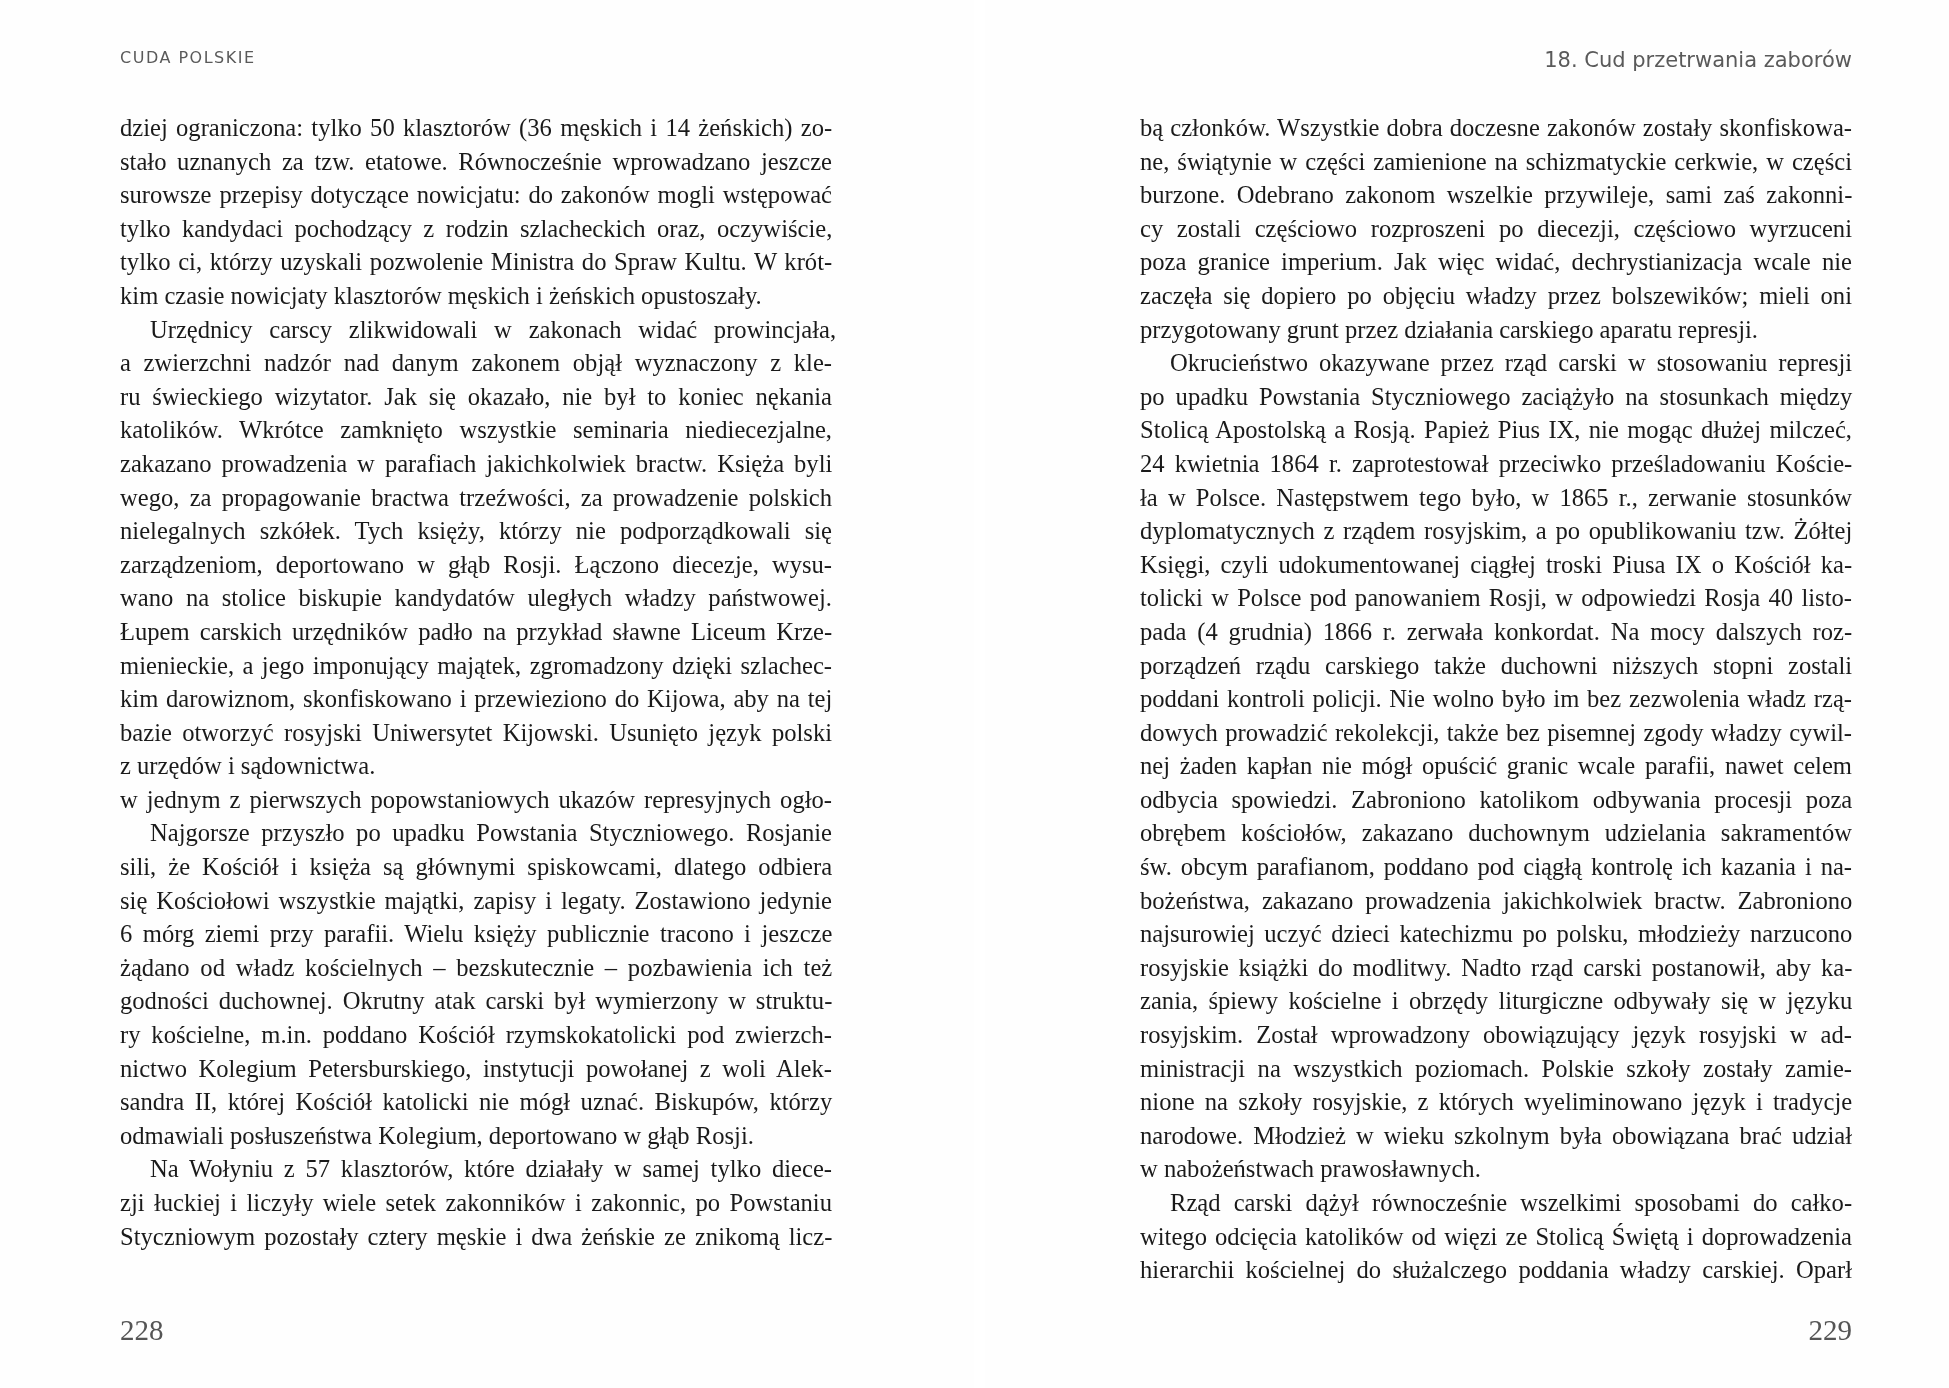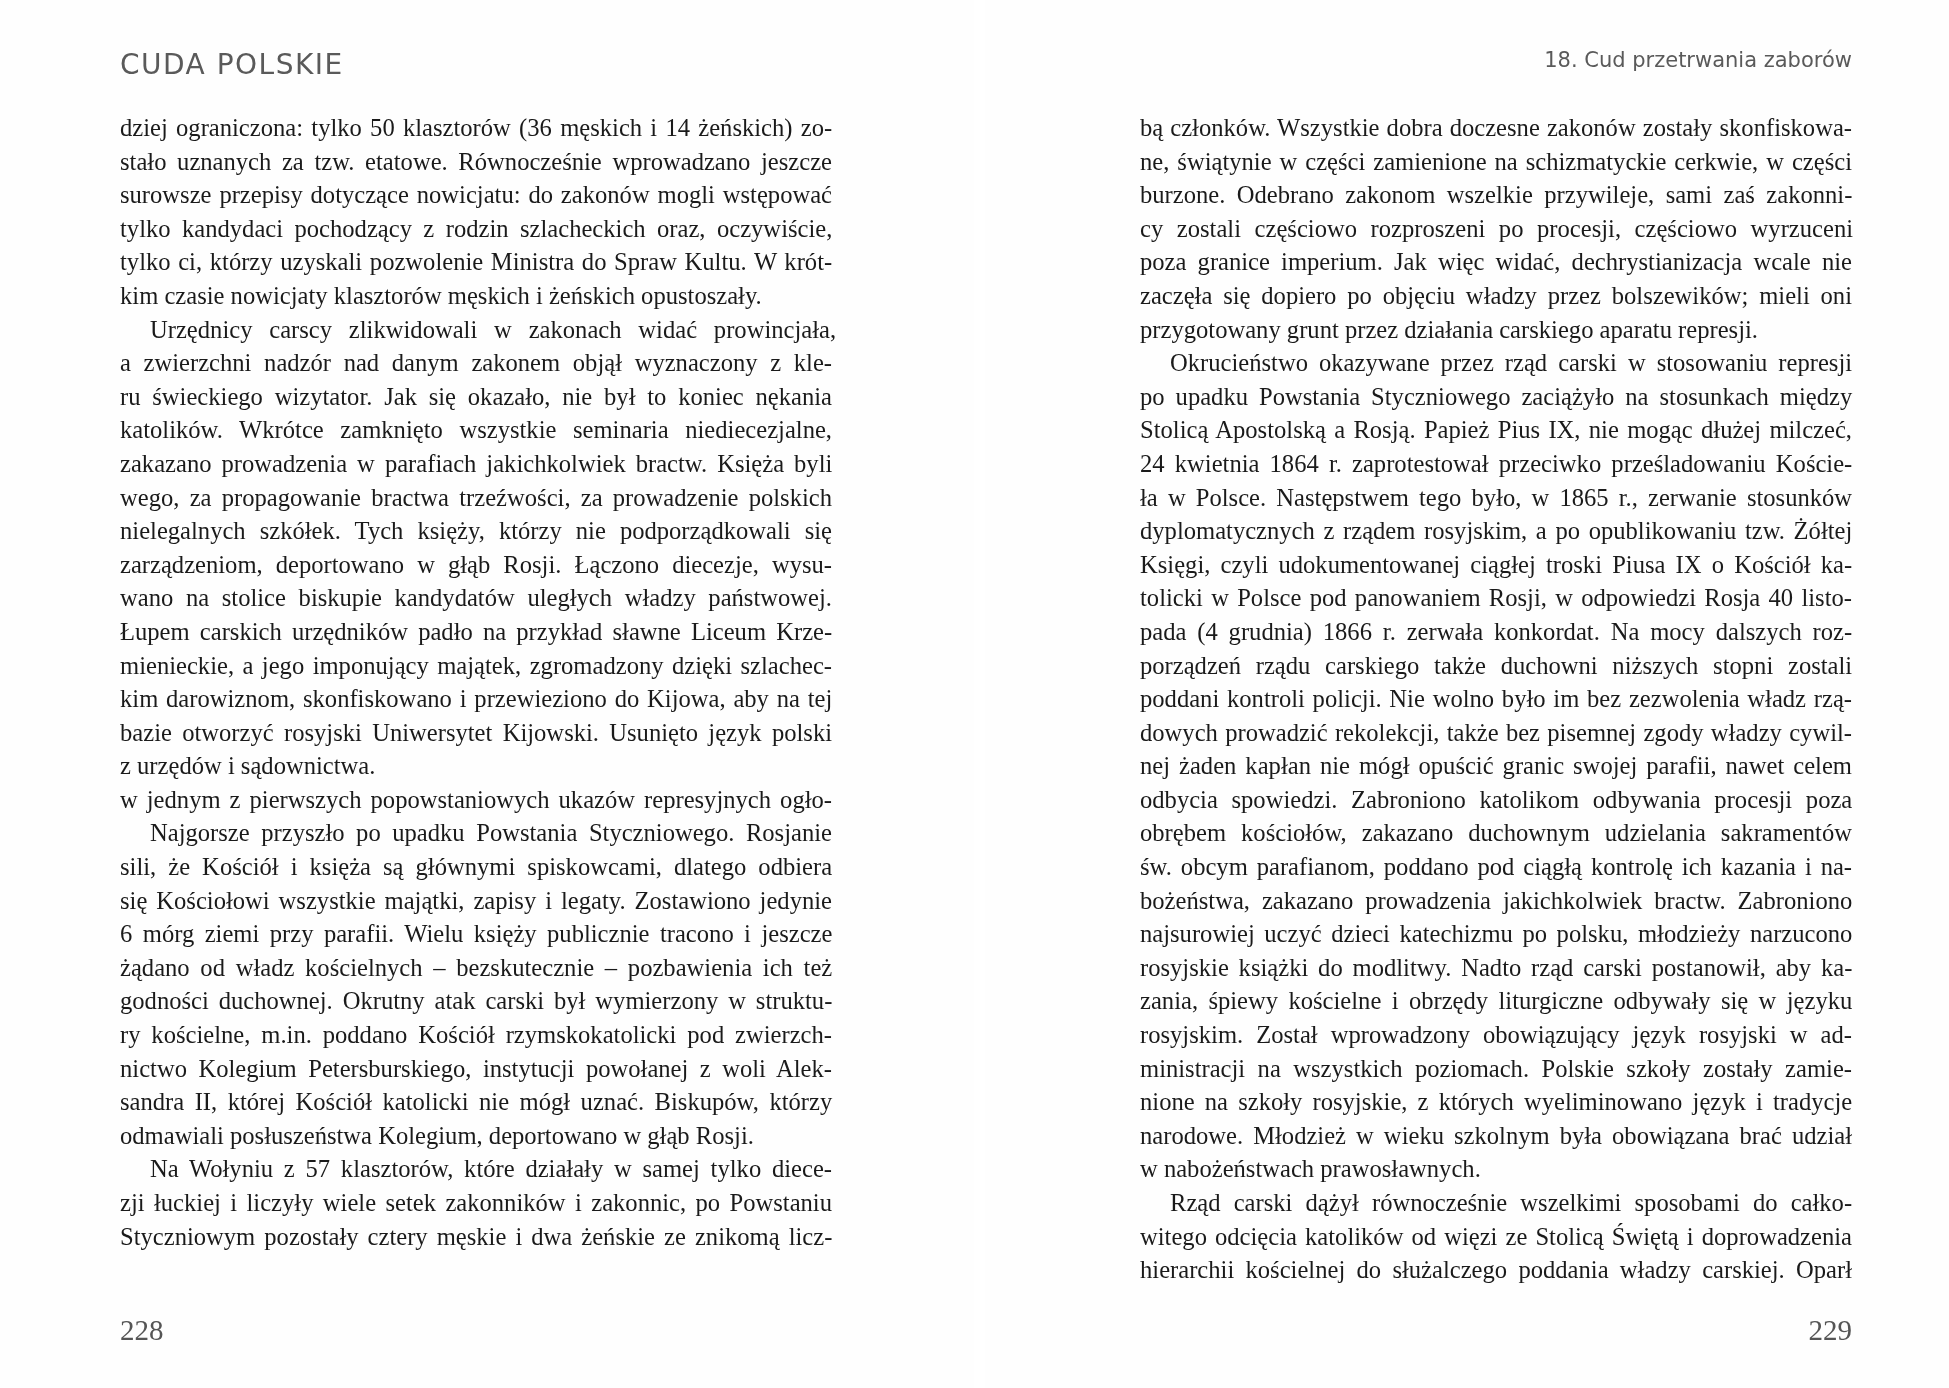--- a/index.html
+++ b/index.html
@@ -2,21 +2,21 @@
 <html><head>
 <meta charset="utf-8">
 <style>
   html, body { margin: 0; padding: 0; background: #ffffff; }
   body { width: 1949px; height: 1388px; position: relative; overflow: hidden; }
   .page { position: absolute; top: 0; height: 1388px; width: 974px; background: #fefefe; }
   .page.left { left: 0; }
   .page.right { left: 985px; }
   .running-head {
     position: absolute; top: 48px;
-    font-family: "DejaVu Sans", sans-serif; font-size: 28px; color: #5a5a5a;
+    font-family: "DejaVu Sans", sans-serif; font-size: 16px; color: #5a5a5a;
     letter-spacing: 0.5px;
   }
   .left .running-head { left: 120px; letter-spacing: 1.5px; }
   .right .running-head { right: 107px; font-size: 21px; letter-spacing: 0; }
   .body {
     position: absolute; top: 111px; width: 712px;
     font-family: "Liberation Serif", serif; font-size: 24.6px; line-height: 33.6px;
     color: #1a1a1a; text-align: justify;
   }
   .left .body { left: 120px; }
@@ -74,37 +74,37 @@
     </div>
   <div class="folio">228</div>
 </div>
 
 <div class="page right">
   <div class="running-head">18. Cud przetrwania zaborów</div>
   <div class="body" id="right-body">
       <span class="line" style="display: block; white-space: nowrap; text-align: left; word-spacing: 0.857143px;">bą członków. Wszystkie dobra doczesne zakonów zostały skonfiskowa-</span>
       <span class="line" style="display: block; white-space: nowrap; text-align: left; word-spacing: 1.77778px;">ne, świątynie w części zamienione na schizmatyckie cerkwie, w części</span>
       <span class="line" style="display: block; white-space: nowrap; text-align: left; word-spacing: 5.28571px;">burzone. Odebrano zakonom wszelkie przywileje, sami zaś zakonni-</span>
-      <span class="line" style="display: block; white-space: nowrap; text-align: left; word-spacing: 7.42857px;">cy zostali częściowo rozproszeni po procesji, częściowo wyrzuceni</span>
+      <span class="line" style="display: block; white-space: nowrap; text-align: left; word-spacing: 7.42857px;">cy zostali częściowo rozproszeni po diecezji, częściowo wyrzuceni</span>
       <span class="line" style="display: block; white-space: nowrap; text-align: left; word-spacing: 5px;">poza granice imperium. Jak więc widać, dechrystianizacja wcale nie</span>
       <span class="line" style="display: block; white-space: nowrap; text-align: left; word-spacing: 4.66667px;">zaczęła się dopiero po objęciu władzy przez bolszewików; mieli oni</span>
       <span class="line last">przygotowany grunt przez działania carskiego aparatu represji.</span>
       <span class="line indent" style="display: block; white-space: nowrap; text-align: left; word-spacing: 4.85714px;">Okrucieństwo okazywane przez rząd carski w stosowaniu represji</span>
       <span class="line" style="display: block; white-space: nowrap; text-align: left; word-spacing: 4.85714px;">po upadku Powstania Styczniowego zaciążyło na stosunkach między</span>
       <span class="line" style="display: block; white-space: nowrap; text-align: left; word-spacing: 2.1px;">Stolicą Apostolską a Rosją. Papież Pius IX, nie mogąc dłużej milczeć,</span>
       <span class="line" style="display: block; white-space: nowrap; text-align: left; word-spacing: 4px;">24 kwietnia 1864 r. zaprotestował przeciwko prześladowaniu Koście-</span>
       <span class="line" style="display: block; white-space: nowrap; text-align: left; word-spacing: 4px;">ła w Polsce. Następstwem tego było, w 1865 r., zerwanie stosunków</span>
       <span class="line" style="display: block; white-space: nowrap; text-align: left; word-spacing: 2.5px;">dyplomatycznych z rządem rosyjskim, a po opublikowaniu tzw. Żółtej</span>
       <span class="line" style="display: block; white-space: nowrap; text-align: left; word-spacing: 4px;">Księgi, czyli udokumentowanej ciągłej troski Piusa IX o Kościół ka-</span>
       <span class="line" style="display: block; white-space: nowrap; text-align: left; word-spacing: 2.1px;">tolicki w Polsce pod panowaniem Rosji, w odpowiedzi Rosja 40 listo-</span>
       <span class="line" style="display: block; white-space: nowrap; text-align: left; word-spacing: 4.7px;">pada (4 grudnia) 1866 r. zerwała konkordat. Na mocy dalszych roz-</span>
       <span class="line" style="display: block; white-space: nowrap; text-align: left; word-spacing: 8.57143px;">porządzeń rządu carskiego także duchowni niższych stopni zostali</span>
       <span class="line" style="display: block; white-space: nowrap; text-align: left; word-spacing: 1.6px;">poddani kontroli policji. Nie wolno było im bez zezwolenia władz rzą-</span>
       <span class="line" style="display: block; white-space: nowrap; text-align: left; word-spacing: 1.125px;">dowych prowadzić rekolekcji, także bez pisemnej zgody władzy cywil-</span>
-      <span class="line" style="display: block; white-space: nowrap; text-align: left; word-spacing: 2.8px;">nej żaden kapłan nie mógł opuścić granic swojej parafii, nawet celem</span>
+      <span class="line" style="display: block; white-space: nowrap; text-align: left; word-spacing: 2.8px;">nej żaden kapłan nie mógł opuścić granic wcale parafii, nawet celem</span>
       <span class="line" style="display: block; white-space: nowrap; text-align: left; word-spacing: 7.5px;">odbycia spowiedzi. Zabroniono katolikom odbywania procesji poza</span>
       <span class="line" style="display: block; white-space: nowrap; text-align: left; word-spacing: 8.8px;">obrębem kościołów, zakazano duchownym udzielania sakramentów</span>
       <span class="line" style="display: block; white-space: nowrap; text-align: left; word-spacing: 2.8px;">św. obcym parafianom, poddano pod ciągłą kontrolę ich kazania i na-</span>
       <span class="line" style="display: block; white-space: nowrap; text-align: left; word-spacing: 5.8px;">bożeństwa, zakazano prowadzenia jakichkolwiek bractw. Zabroniono</span>
       <span class="line" style="display: block; white-space: nowrap; text-align: left; word-spacing: 3.42857px;">najsurowiej uczyć dzieci katechizmu po polsku, młodzieży narzucono</span>
       <span class="line" style="display: block; white-space: nowrap; text-align: left; word-spacing: 3.66667px;">rosyjskie książki do modlitwy. Nadto rząd carski postanowił, aby ka-</span>
       <span class="line" style="display: block; white-space: nowrap; text-align: left; word-spacing: 4.22222px;">zania, śpiewy kościelne i obrzędy liturgiczne odbywały się w języku</span>
       <span class="line" style="display: block; white-space: nowrap; text-align: left; word-spacing: 6.85714px;">rosyjskim. Został wprowadzony obowiązujący język rosyjski w ad-</span>
       <span class="line" style="display: block; white-space: nowrap; text-align: left; word-spacing: 6.28571px;">ministracji na wszystkich poziomach. Polskie szkoły zostały zamie-</span>
       <span class="line" style="display: block; white-space: nowrap; text-align: left; word-spacing: 4px;">nione na szkoły rosyjskie, z których wyeliminowano język i tradycje</span>

